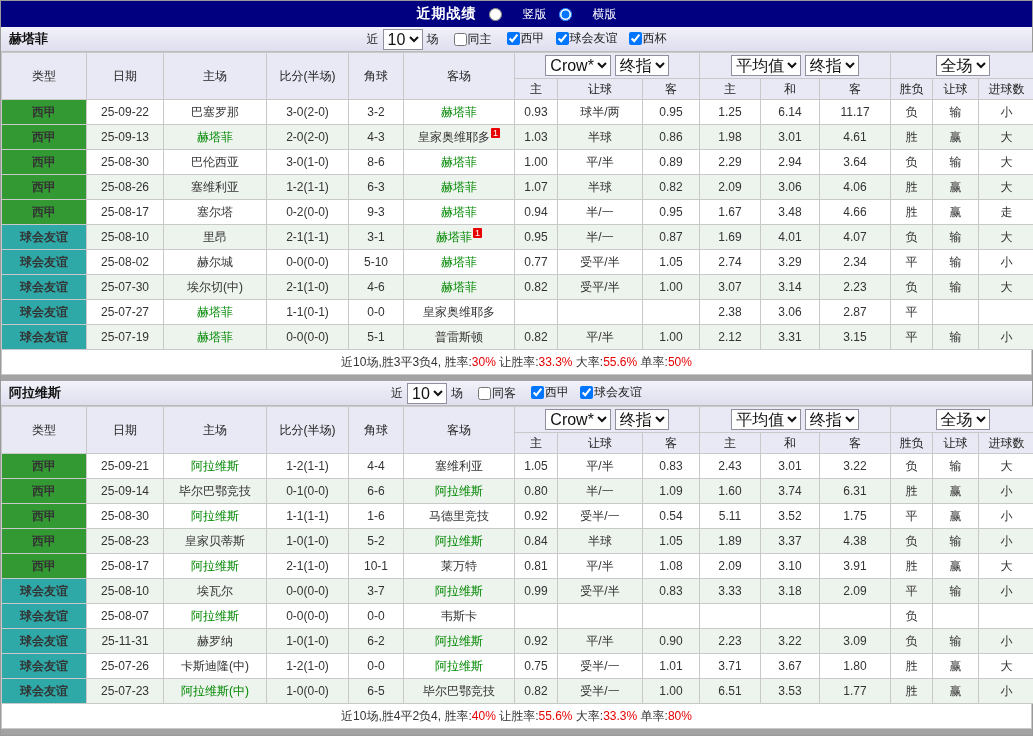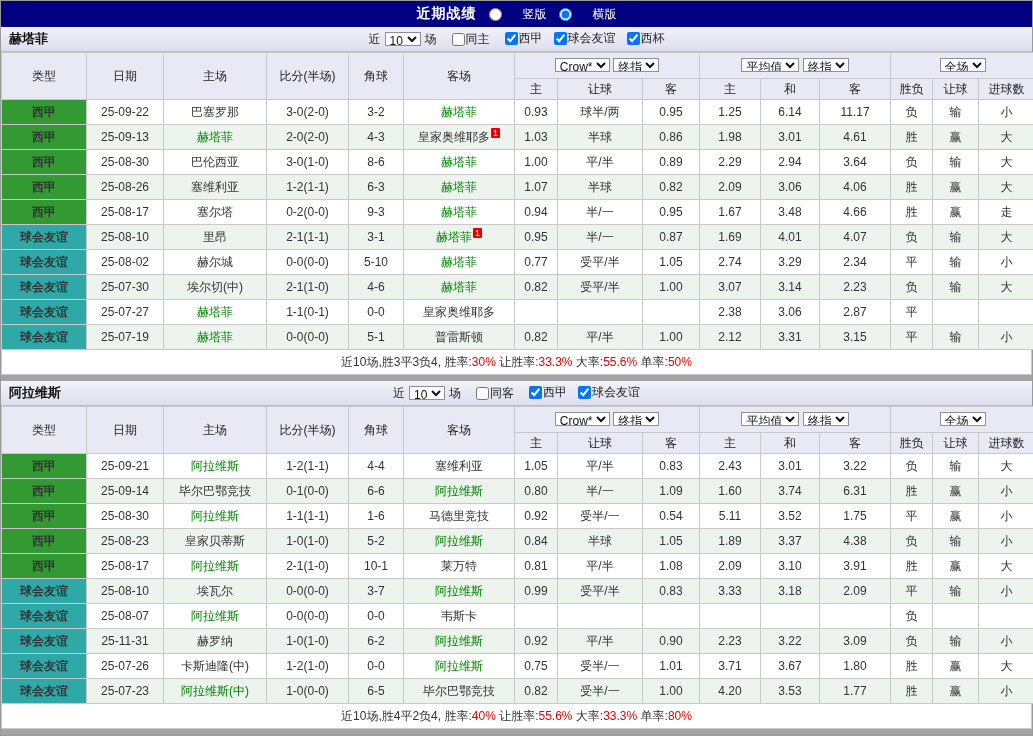--- a/index.html
+++ b/index.html
@@ -11,21 +11,21 @@
   .topbar{height:26px;background:var(--navy,#000080);color:#fff;display:flex;align-items:center;justify-content:center;gap:12px;font-size:13px}
   .topbar .title{font-weight:bold;font-size:14px;letter-spacing:1px}
   .topbar label{display:inline-flex;align-items:center;gap:21px;font-size:12px;cursor:pointer}
   .topbar input{margin:0}
 
   
   .section{margin-bottom:6px}
   .filterbar{position:relative;height:25px;background:linear-gradient(#f2f2fa,#dedeee);border-bottom:1px solid #bbb;display:flex;align-items:center;justify-content:center;font-size:12px;color:#222}
   .team-name{position:absolute;left:8px;font-size:13px;font-weight:bold;color:#111}
   .filters{display:flex;align-items:center;gap:4px}
-  .sel{font-size:12px;height:14px;border:1px solid #8f8f9d;background:#fff;color:#111}
+  .sel{font-size:16px;height:21px;border:1px solid #8f8f9d;background:#fff;color:#111}
   .cb{display:inline-flex;align-items:center;margin-left:11px;cursor:pointer}
   .cb input{width:13px;height:13px;margin:0 1px 0 0}
 
   
   .grid{width:100%;border-collapse:collapse;table-layout:fixed;font-size:12px}
   .grid th,.grid td{border:1px solid #c9c9c9;text-align:center;overflow:hidden;white-space:nowrap;padding:0 1px}
   .grid thead th{background:var(--header-bg,#e9e9f5);font-weight:normal;color:#222}
   .h1 th{height:26px}
   .h2 th{height:21px}
   .h1 .grp{padding:2px}
@@ -567,21 +567,21 @@
   <tr class="alt">
     <td class="c-type" style="background: rgb(47, 168, 168);">球会友谊</td>
     <td class="c-date">25-07-23</td>
     <td class="c-team"><span class="hot">阿拉维斯(中)</span></td>
     <td class="c-score">1-0(0-0)</td>
     <td class="c-corner">6-5</td>
     <td class="c-team"><span>毕尔巴鄂竞技</span></td>
     <td class="c-odd">0.82</td>
     <td class="c-hand">受半/一</td>
     <td class="c-odd">1.00</td>
-    <td class="c-odd">4.20</td>
+    <td class="c-odd">6.51</td>
     <td class="c-odd">3.53</td>
     <td class="c-odd">1.77</td>
     <td class="c-res r">胜</td>
     <td class="c-res r">赢</td>
     <td class="c-res b">小</td>
   </tr>
 </tbody>
     </table>
     <div class="summary">
           <span>近10场,胜4平2负4, 胜率:</span>

